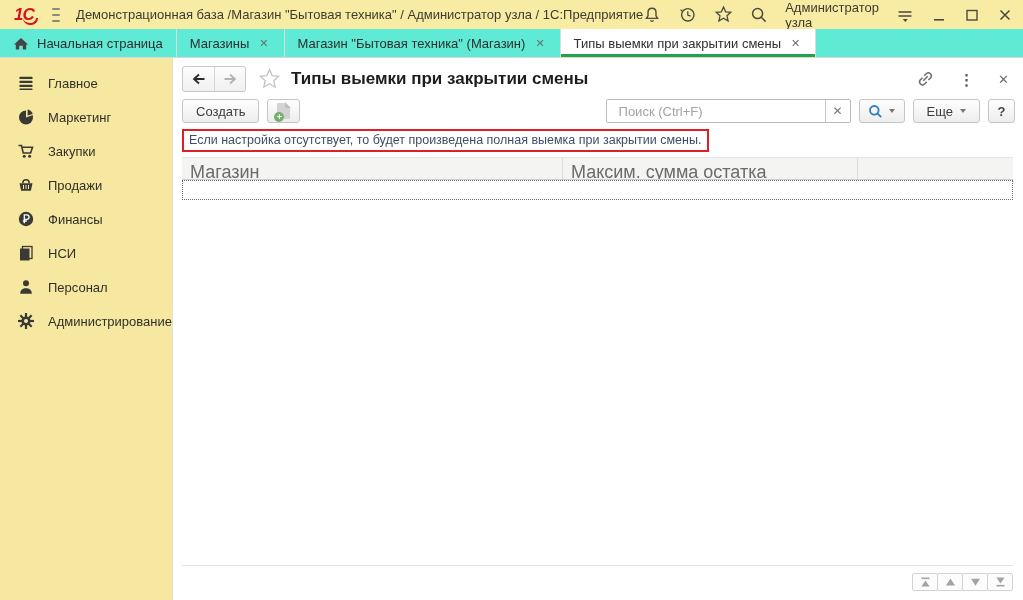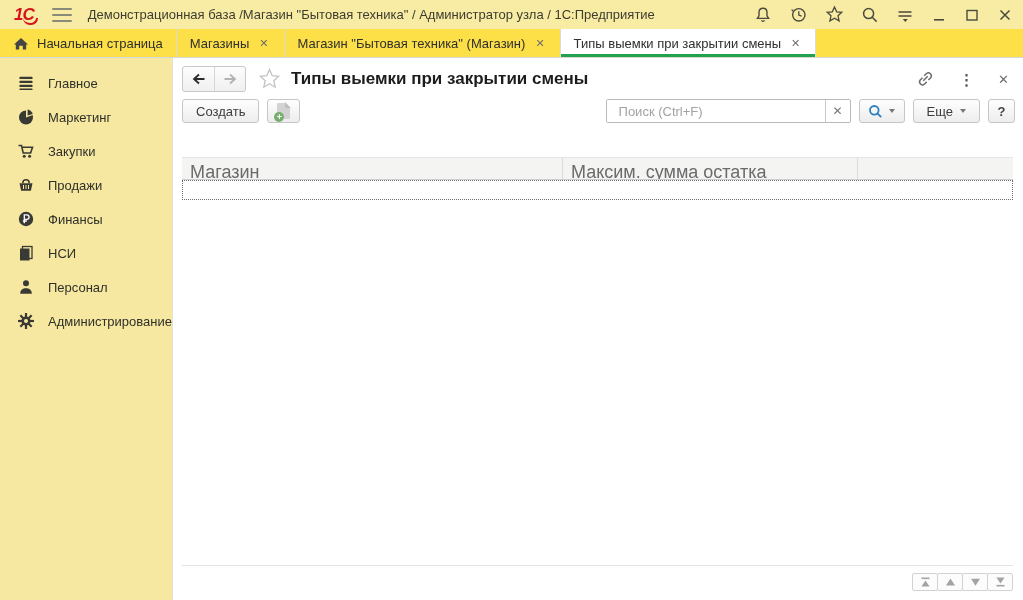--- a/index.html
+++ b/index.html
@@ -24,21 +24,21 @@
   .burger span { height:2px; background:#8a8a7a; border-radius:1px; }
   .tb-title { font-size:13px; color:#3c3c30; white-space:nowrap; }
   .tb-right { margin-left:auto; display:flex; align-items:center; gap:17px; }
   .tb-ic { cursor:pointer; }
   .tb-user { font-size:13px; color:#3c3c30; cursor:pointer; }
   .winbtn { cursor:pointer; }
 
   
   .tabbar {
     position:absolute; left:0; top:29px; width:1023px; height:29px;
-    background:#fde047; border-bottom:1px solid #d8d8d4; display:flex; align-items:stretch;
+    background:#5eead4; border-bottom:1px solid #d8d8d4; display:flex; align-items:stretch;
   }
   .tab {
     position:relative; display:flex; align-items:center; gap:8px;
     padding:0 13px; font-size:13px; color:#2f2f2f;
     border-right:1px solid #dadad6; cursor:pointer; white-space:nowrap;
   }
   .tab .tclose { color:#6e6e6e; font-size:11px; line-height:11px; padding:2px; }
   .tab.active { background:#fff; }
   .tab.active::after { content:""; position:absolute; left:0; right:0; bottom:0; height:3px; background:#23a24d; }
 
@@ -141,20 +141,21 @@
       <svg width="19" height="19">
           <polygon points="9.5,2 11.7,6.8 16.8,7.3 13,10.8 14.1,15.9 9.5,13.2 4.9,15.9 6,10.8 2.2,7.3 7.3,6.8" fill="none" stroke="#4a4a40" stroke-width="1.3"></polygon>
         </svg>
     </span>
     <span class="tb-ic">
       <svg width="18" height="18">
           <circle cx="7.6" cy="7.6" r="5" fill="none" stroke="#4a4a40" stroke-width="1.5"></circle>
           <path d="M11.3 11.3L15.6 15.6" stroke="#4a4a40" stroke-width="1.5"></path>
         </svg>
     </span>
+    <span class="tb-user">Администратор узла</span>
     <span class="tb-ic">
       <svg width="18" height="16">
           <path d="M2.5 5h13M2.5 9h13" stroke="#4a4a40" stroke-width="1.5"></path>
           <path d="M6.8 12h5l-2.5 3z" fill="#4a4a40"></path>
         </svg>
     </span>
     <span class="winbtn">
       <svg width="16" height="16">
           <rect x="3" y="12" width="10" height="1.6" fill="#4a4a40"></rect>
         </svg>
@@ -319,20 +320,21 @@
         </svg>
       <span class="caret"></span>
     </button>
     <button class="btn morebtn">
       <span>Еще</span>
       <span class="caret"></span>
     </button>
     <button class="btn helpbtn">?</button>
   </div>
 
+  <div class="warnbox">Если настройка отсутствует, то будет произведена полная выемка при закрытии смены.</div>
 
   <div class="listtable">
     <div class="thead">
       <div class="th">Магазин</div>
       <div class="th">Максим. сумма остатка</div>
     </div>
     <div class="tbody">
       <div class="cursor-row"></div>
     </div>
   </div>

